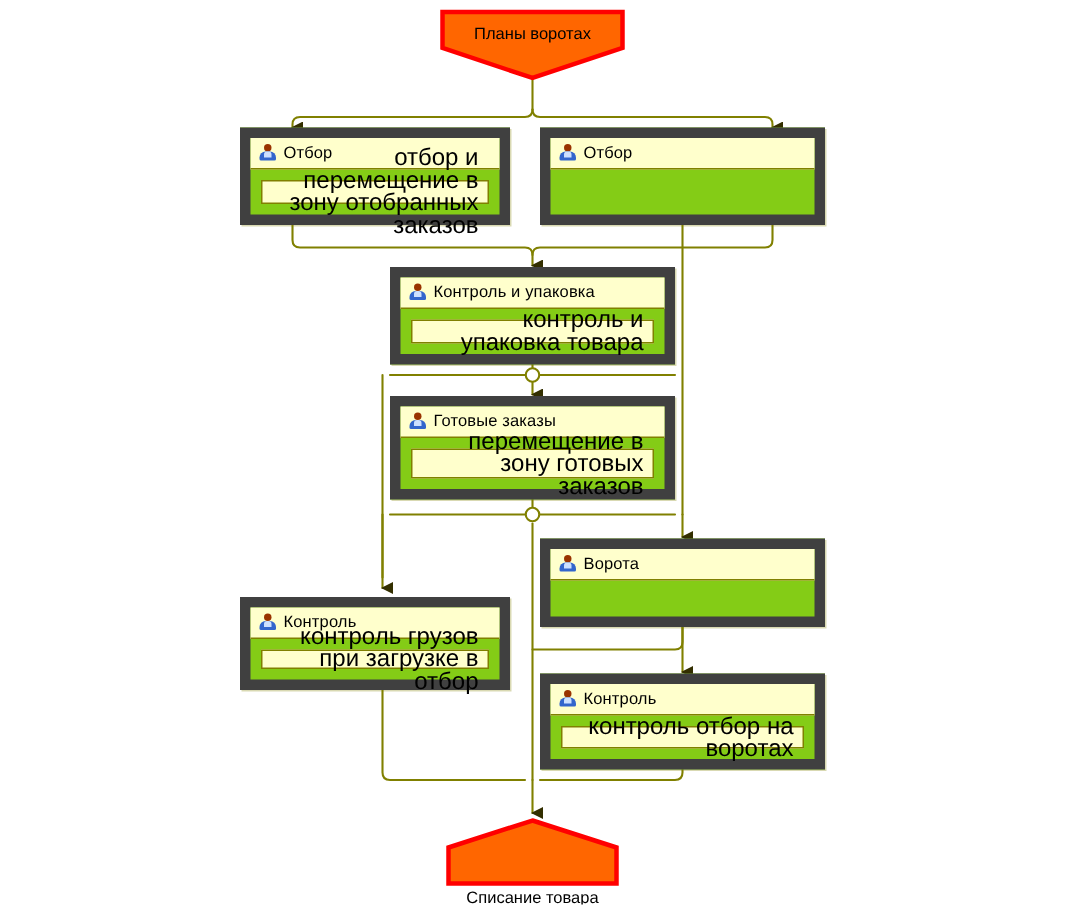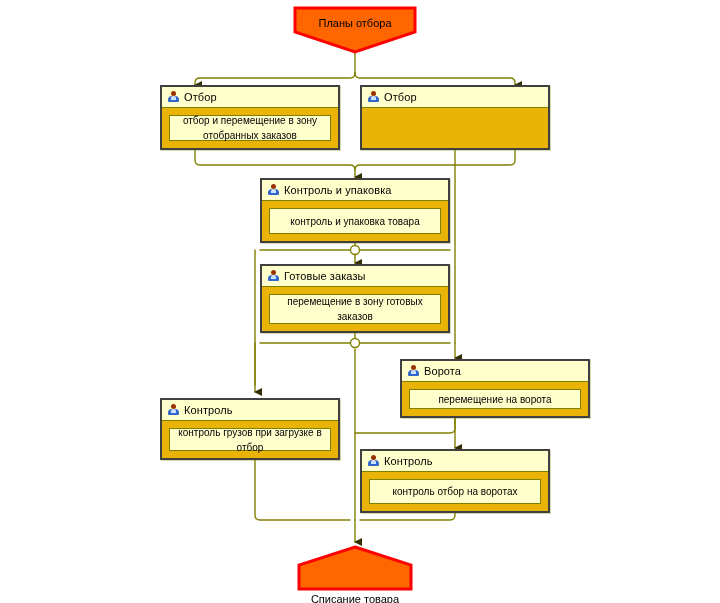--- a/index.html
+++ b/index.html
@@ -7,22 +7,22 @@
     width:720px;height:603px;background:#ffffff;
     font-family:"Liberation Sans", sans-serif;
     position:relative;overflow:hidden;
   }
   #canvas{position:absolute;left:0;top:0;width:720px;height:603px;}
   svg.lines{position:absolute;left:0;top:0;width:720px;height:603px;pointer-events:none;}
 
   
   .node{
     position:absolute;
-    background:#eab308;
-    border:2px solid #404040;
+    background:#84cc16;
+    border:7px solid #404040;
     box-sizing:border-box;
     box-shadow:1px 1px 0 rgba(128,128,0,0.30);
   }
   .node .hdr{
     height:21px;
     border-bottom:1px solid #808000;
     display:flex;align-items:center;
     padding-left:6px;
     background:#ffffcc;
     box-sizing:border-box;
@@ -30,21 +30,21 @@
   .node .hdr .ttl{
     font-size:11px;color:#000000;margin-left:5px;
     white-space:nowrap;letter-spacing:.1px;
   }
   .node .inner{
     position:absolute;left:7px;right:7px;top:28px;bottom:7px;
     border:1px solid #808000;
     background:#ffffcc;
     box-sizing:border-box;
     display:flex;align-items:center;justify-content:center;
-    text-align:center;font-size:10px;line-height:15px;color:#000;
+    text-align:right;font-size:16px;line-height:15px;color:#000;
     padding:2px 6px;
   }
 
   
   .person{width:11px;height:12px;position:relative;flex:0 0 auto;}
   .person .head{
     position:absolute;left:3px;top:0;width:5px;height:5px;
     border-radius:50%;background:#993300;
   }
   .person .torso{
@@ -115,21 +115,21 @@
     <g fill="#ffffff" stroke="#808000" stroke-width="1.4">
       <circle cx="355" cy="250" r="4.5"></circle>
       <circle cx="355" cy="343" r="4.5"></circle>
     </g>
   </svg>
 
   <div class="term start" style="left:293px;top:6px;width:124px;height:48px;">
     <svg class="shape" viewBox="0 0 124 48" preserveAspectRatio="none">
       <polygon points="2,2 122,2 122,26 62,46 2,26" fill="#ff6600" stroke="#ff0000" stroke-width="3"></polygon>
     </svg>
-    <span class="lbl">Планы отбора</span>
+    <span class="lbl">Планы воротах</span>
   </div>
 
   <div class="node" style="left:160px;top:85px;width:180px;height:65px;">
     <div class="hdr">
       <span class="person">
         <span class="head"></span>
           <span class="torso"></span>
       </span>
       <span class="ttl">Отбор</span>
     </div>
@@ -161,29 +161,28 @@
     <div class="hdr">
       <span class="person">
         <span class="head"></span>
           <span class="torso"></span>
       </span>
       <span class="ttl">Контроль и упаковка</span>
     </div>
     <div class="inner">контроль и упаковка товара</div>
   </div>
 
-  <div class="node" style="left:360px;top:359px;width:190px;height:59px;margin-left:40px;">
+  <div class="node" style="left:360px;top:359px;width:190px;height:59px;">
     <div class="hdr">
       <span class="person">
         <span class="head"></span>
           <span class="torso"></span>
       </span>
       <span class="ttl">Ворота</span>
     </div>
-    <div class="inner">перемещение на ворота</div>
   </div>
 
   <div class="node" style="left:160px;top:398px;width:180px;height:62px;">
     <div class="hdr">
       <span class="person">
         <span class="head"></span>
           <span class="torso"></span>
       </span>
       <span class="ttl">Контроль</span>
     </div>

